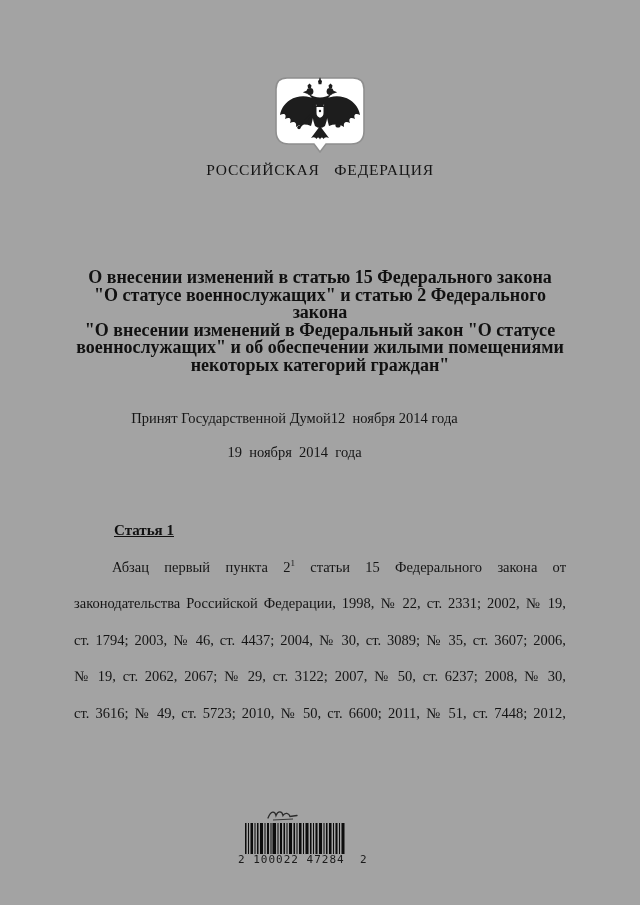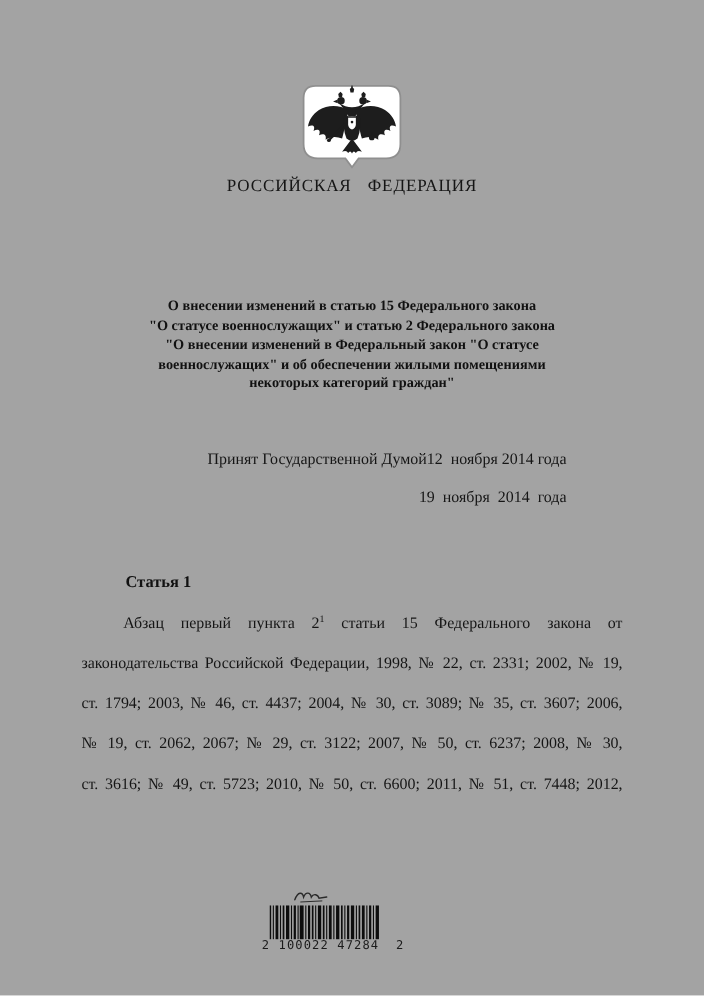--- a/index.html
+++ b/index.html
@@ -48,45 +48,46 @@
     color: #111111;
   }
 
   .law-title {
     position: absolute;
     top: 269px;
     left: 70px;
     right: 70px;
     text-align: center;
     font-weight: bold;
-    font-size: 13px;
+    font-size: 18px;
     line-height: 17.6px;
     color: #111111;
   }
 
   .adoption-row {
     position: absolute;
     left: 74px;
     width: 441px;
     display: flex;
-    justify-content: flex-end;
+    justify-content: center;
     font-size: 14.5px;
     white-space: pre;
     color: #151515;
   }
   .adoption-row.row-0 { top: 410px; }
   .adoption-row.row-1 { top: 444px; }
 
   .article-heading {
     position: absolute;
     top: 522px;
     left: 114px;
     font-weight: bold;
     font-size: 15px;
     color: #111111;
+    text-decoration: underline;
   }
 
   .body-text {
     position: absolute;
     top: 549px;
     left: 74px;
     width: 492px;
     font-size: 14.5px;
     color: #151515;
   }

